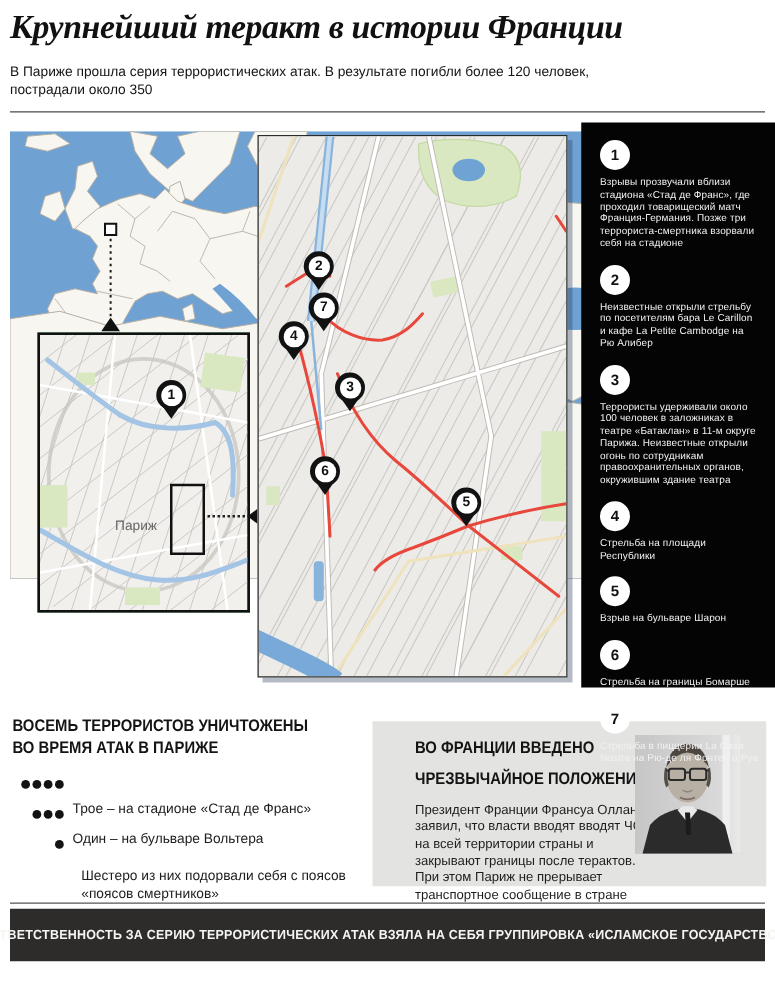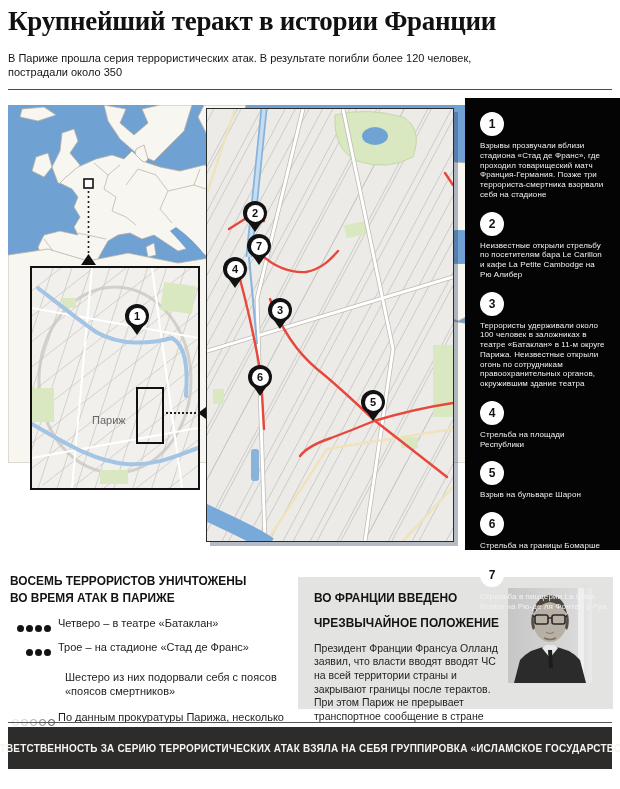--- a/index.html
+++ b/index.html
@@ -5,21 +5,21 @@
   * { margin:0; padding:0; box-sizing:border-box; }
   html,body { background:#fff; }
   body {
     position:relative; width:620px; height:789px; overflow:hidden;
     font-family:"Liberation Sans", sans-serif; color:#1c1c1c;
   }
   .abs { position:absolute; }
 
   
   .title { left:8px; top:6px; width:560px; font-family:"Liberation Serif", serif;
-           font-size:27px; font-weight:600; letter-spacing:-0.3px; color:#111; }
+           font-size:27px; font-weight:600; letter-spacing:-0.3px; color:#111;font-style:italic; }
   .subtitle { left:8px; top:52px; width:520px; font-size:11px; line-height:1.25; color:#151515; }
   .rule-top { left:8px; top:89px; width:604px; height:0; border-top:1px solid #4a4a4a; }
 
   
   .europe-map { left:8px; top:105px; width:604px; height:358px; }
   .city-map   { left:206px; top:108px; width:248px; height:434px;
                 border:1px solid #2b2b2b; background:#ecebe8;
                 box-shadow:4px 4px 0 rgba(40,60,90,.35); overflow:hidden; }
   .inset-map  { left:30px; top:266px; width:170px; height:224px;
                 border:2px solid #111; background:#15803d; overflow:hidden; }
@@ -57,21 +57,21 @@
          background:#131313; margin-left:2px; }
   .hollow-dots .dot { background:#fff; border:1.5px solid #3a3a3a; width:7px; height:7px; }
   .hollow-dots .dot:nth-child(1){ opacity:.15; } .hollow-dots .dot:nth-child(2){ opacity:.28; }
   .hollow-dots .dot:nth-child(3){ opacity:.45; } .hollow-dots .dot:nth-child(4){ opacity:.65; }
   .hollow-dots .dot:nth-child(5){ opacity:.9; }
   .k-text { font-size:11px; line-height:1.3; color:#1d1d1d; flex:1; }
   .k-note { margin:10px 0 12px 55px; font-size:11px; line-height:1.3; color:#1d1d1d; width:220px; }
 
   
   .panel { left:298px; top:577px; width:315px; height:132px; background:#e3e3e1; z-index:2;
-           padding:13px 12px 10px 16px; }
+           padding:13px 12px 10px 34px; }
   .panel .block-h { margin-bottom:8px; }
   .panel-text { font-size:10.5px; line-height:1.3; color:#1e1e1e; width:188px; }
   .photo { position:absolute; right:21px; top:11px; width:84px; height:95px; background:#cfcfcf; }
 
   
   .rule-bottom { left:8px; top:722px; width:604px; height:0; border-top:1px solid #555; }
   .footer-bar { left:8px; top:727px; width:604px; height:42px; background:#2d2c2a;
                 display:flex; align-items:center; justify-content:center; }
   .footer-text { color:#f4f4f2; font-size:10.5px; font-weight:bold; letter-spacing:.2px;
                  transform:scaleX(.95); white-space:nowrap; }
@@ -338,25 +338,28 @@
     <div class="sb-text">Стрельба в пиццерии La Casa Nostra на Рю-де ля Фонтен о Руа</div>
   </div>
 </div>
 
 <div class="abs kills">
   <div class="block-h">ВОСЕМЬ ТЕРРОРИСТОВ УНИЧТОЖЕНЫ</div>
   <div class="block-h">ВО ВРЕМЯ АТАК В ПАРИЖЕ</div>
   <div class="kill-rows">
     <div class="k-row">
       <span class="k-dots"><span class="dot"></span><span class="dot"></span><span class="dot"></span><span class="dot"></span></span>
-      <span class="k-text">Четверо – в театре «Батаклан»</span>
     </div>
     <div class="k-row">
       <span class="k-dots"><span class="dot"></span><span class="dot"></span><span class="dot"></span></span>
       <span class="k-text">Трое – на стадионе «Стад де Франс»</span>
+    </div>
+    <div class="k-row">
+      <span class="k-dots"><span class="dot"></span></span>
+      <span class="k-text">Один – на бульваре Вольтера</span>
     </div>
     <div class="k-note">Шестеро из них подорвали себя с поясов «поясов смертников»</div>
     <div class="k-row">
       <span class="k-dots hollow-dots"><span class="dot"></span><span class="dot"></span><span class="dot"></span><span class="dot"></span><span class="dot"></span></span>
       <span class="k-text">По данным прокуратуры Парижа, несколько террористов могут оставаться на свободе</span>
     </div>
   </div>
 </div>
 
 <div class="abs panel">

